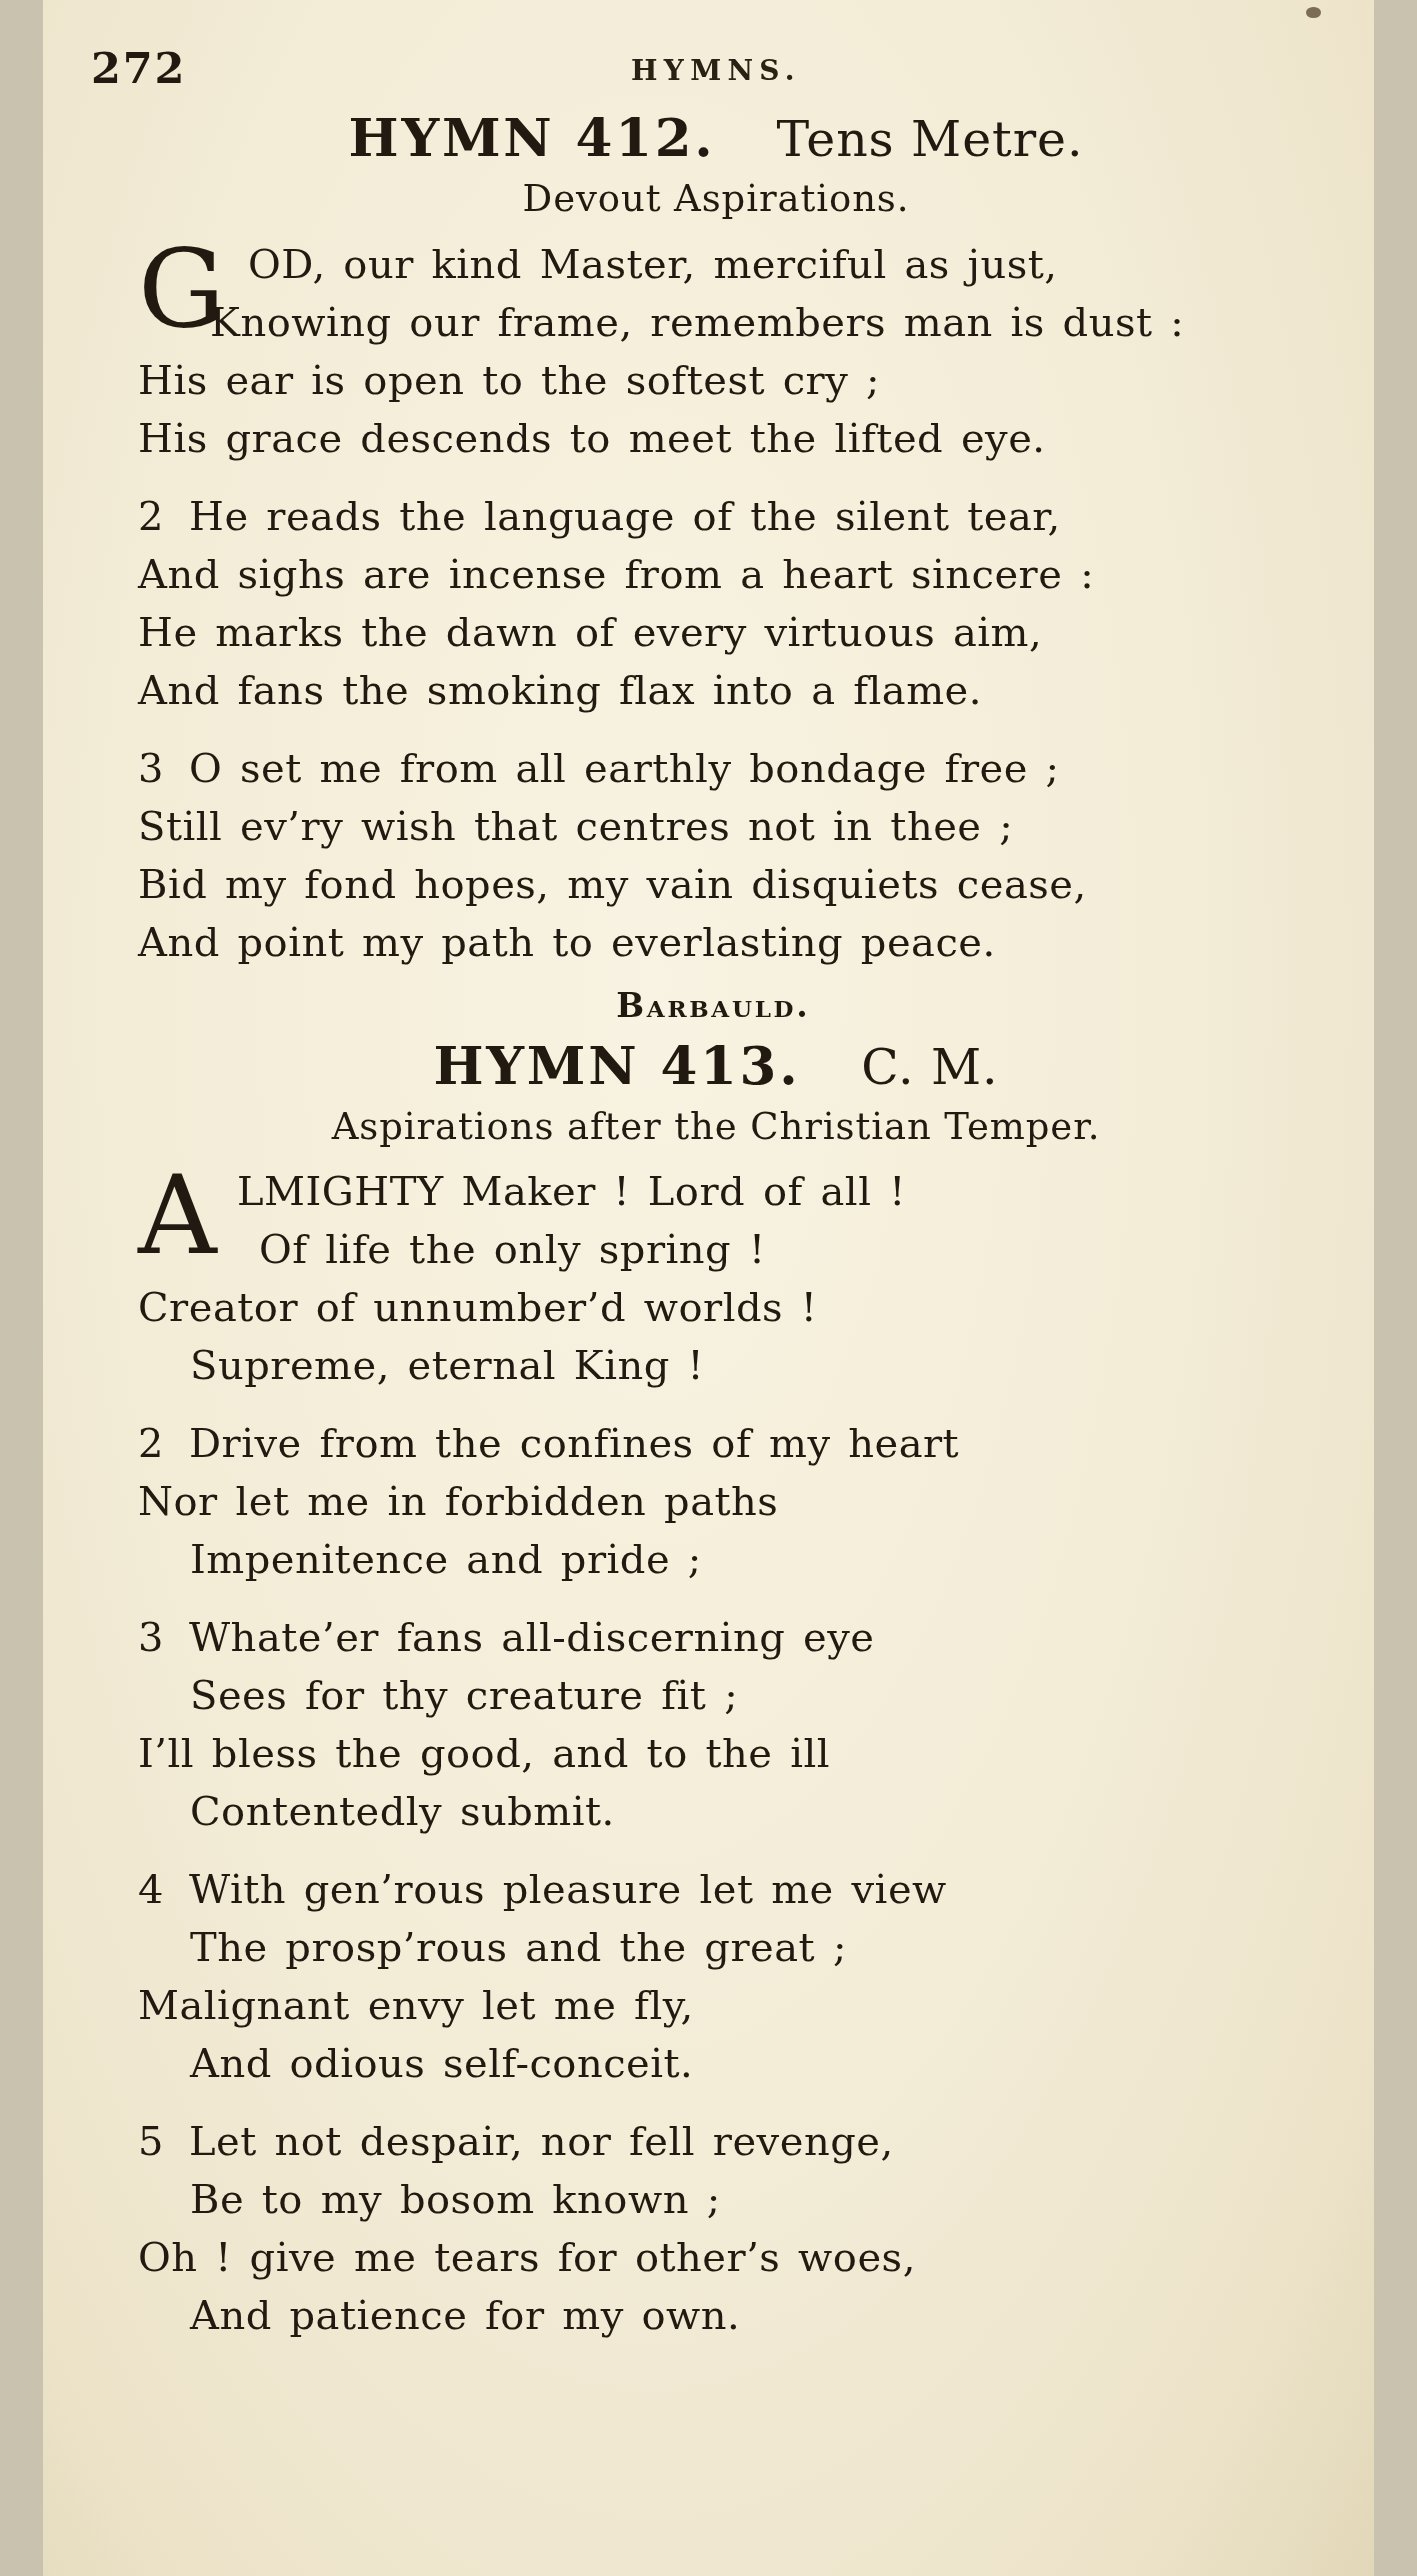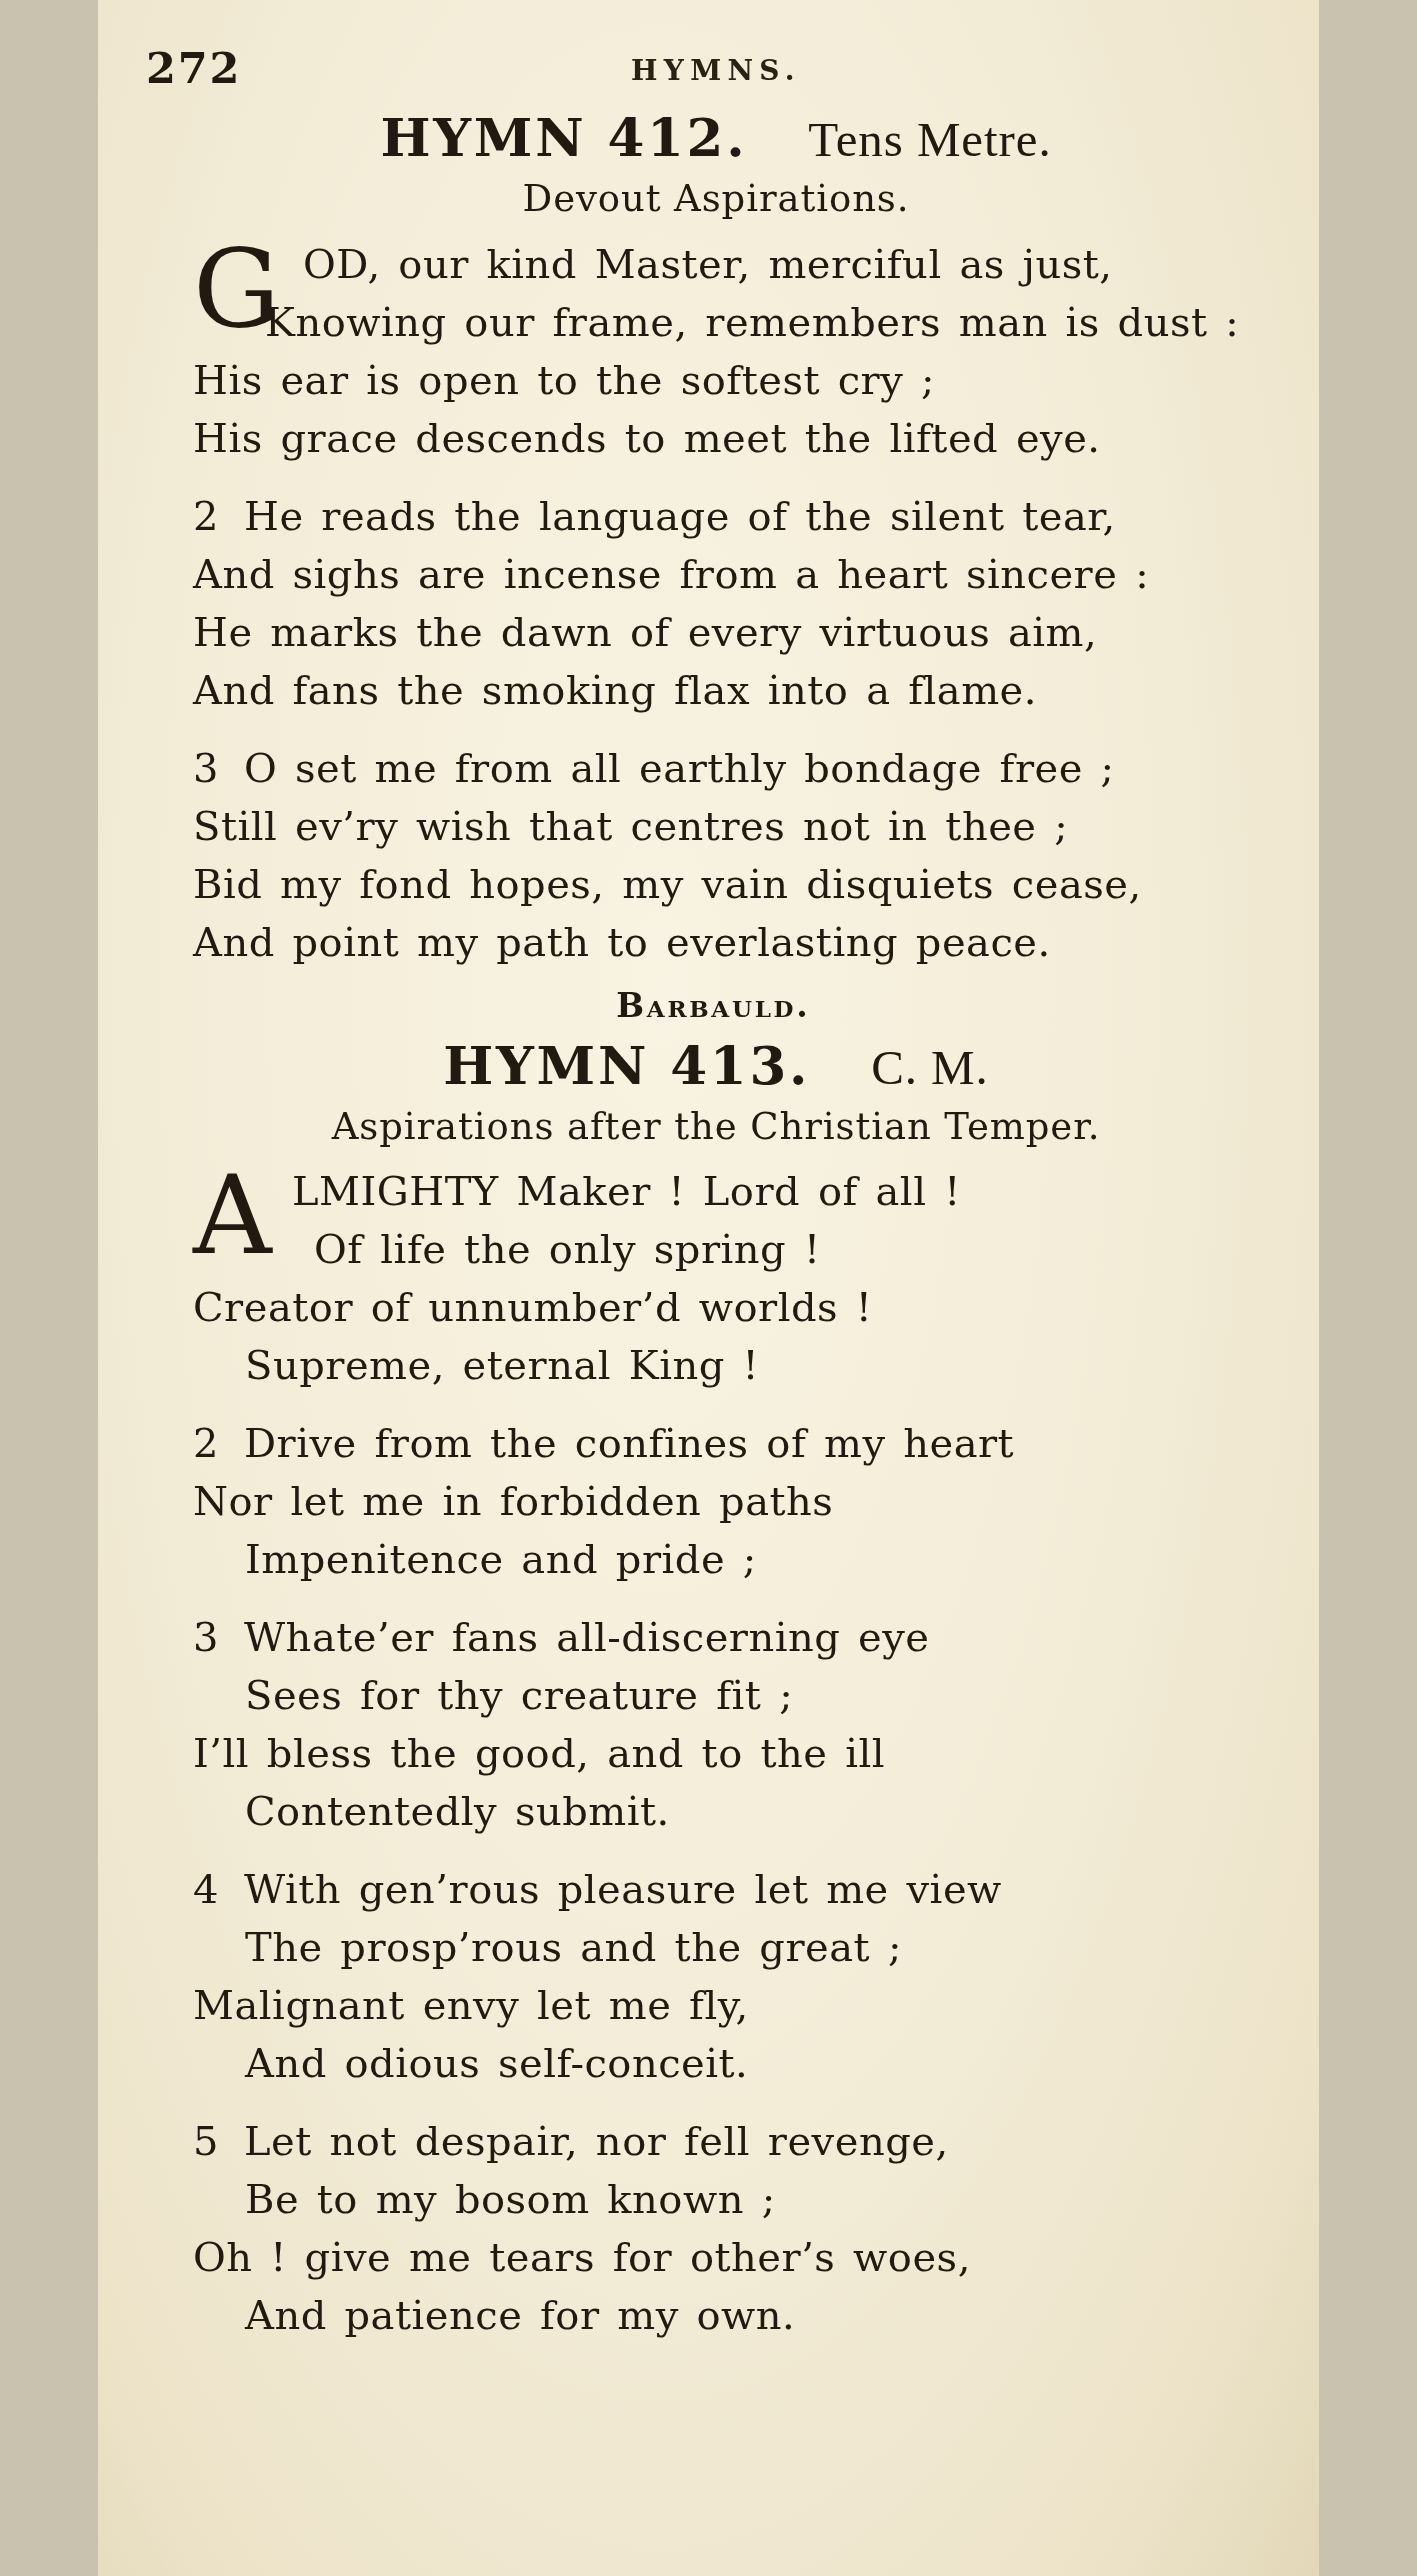--- a/index.html
+++ b/index.html
@@ -1,19 +1,19 @@
 <!DOCTYPE html>
 <html style="font-size:14.5px"><head>
 <meta charset="utf-8">
 <style>
   html,body{margin:0;padding:0;}
   body{background:#c9c2ae;}
   .page{
     position:relative;
-    width:1221px;height:2576px;
+    width:1331px;height:2576px;
     margin:0 auto;
     box-sizing:border-box;
     padding:38px 80px 36px 95px;
     background:
       radial-gradient(ellipse at 46% 38%, #f8f3e2 0%, #f3ecd7 52%, #ece3c9 84%, #e2d7b8 100%);
     color:#221a10;
     font-family:"DejaVu Serif","Liberation Serif",serif;
     overflow:hidden;
   }
   
@@ -22,21 +22,21 @@
     position:absolute;left:-47px;top:5.4px;
     font-size:43px;font-weight:bold;letter-spacing:1.8px;
   }
   .running-header{
     text-align:center;font-size:28px;letter-spacing:6.3px;
     padding-top:16.3px;font-weight:bold;color:#2a2115;
   }
   
   .title-row{text-align:center;margin:5.4px 0 1.8px;}
   .hymn-number{font-size:53px;font-weight:bold;letter-spacing:2.7px;}
-  .hymn-meter{font-size:49px;margin-left:61px;letter-spacing:0.9px;font-family:Liberation Serif, serif;}
+  .hymn-meter{font-size:49px;margin-left:61px;letter-spacing:0.9px;}
   .subtitle{text-align:center;font-size:37px;margin:9px 0 14.5px;letter-spacing:0.9px;}
   
   .verse{
     font-size:40px;line-height:58px;
     margin:0 0 20px 0;word-spacing:4.5px;letter-spacing:0.5px;
   }
   .line{white-space:nowrap;}
   .vnum{display:inline-block;width:51px;}
   .indent{padding-left:52px;}
   .verse-open{position:relative;}

